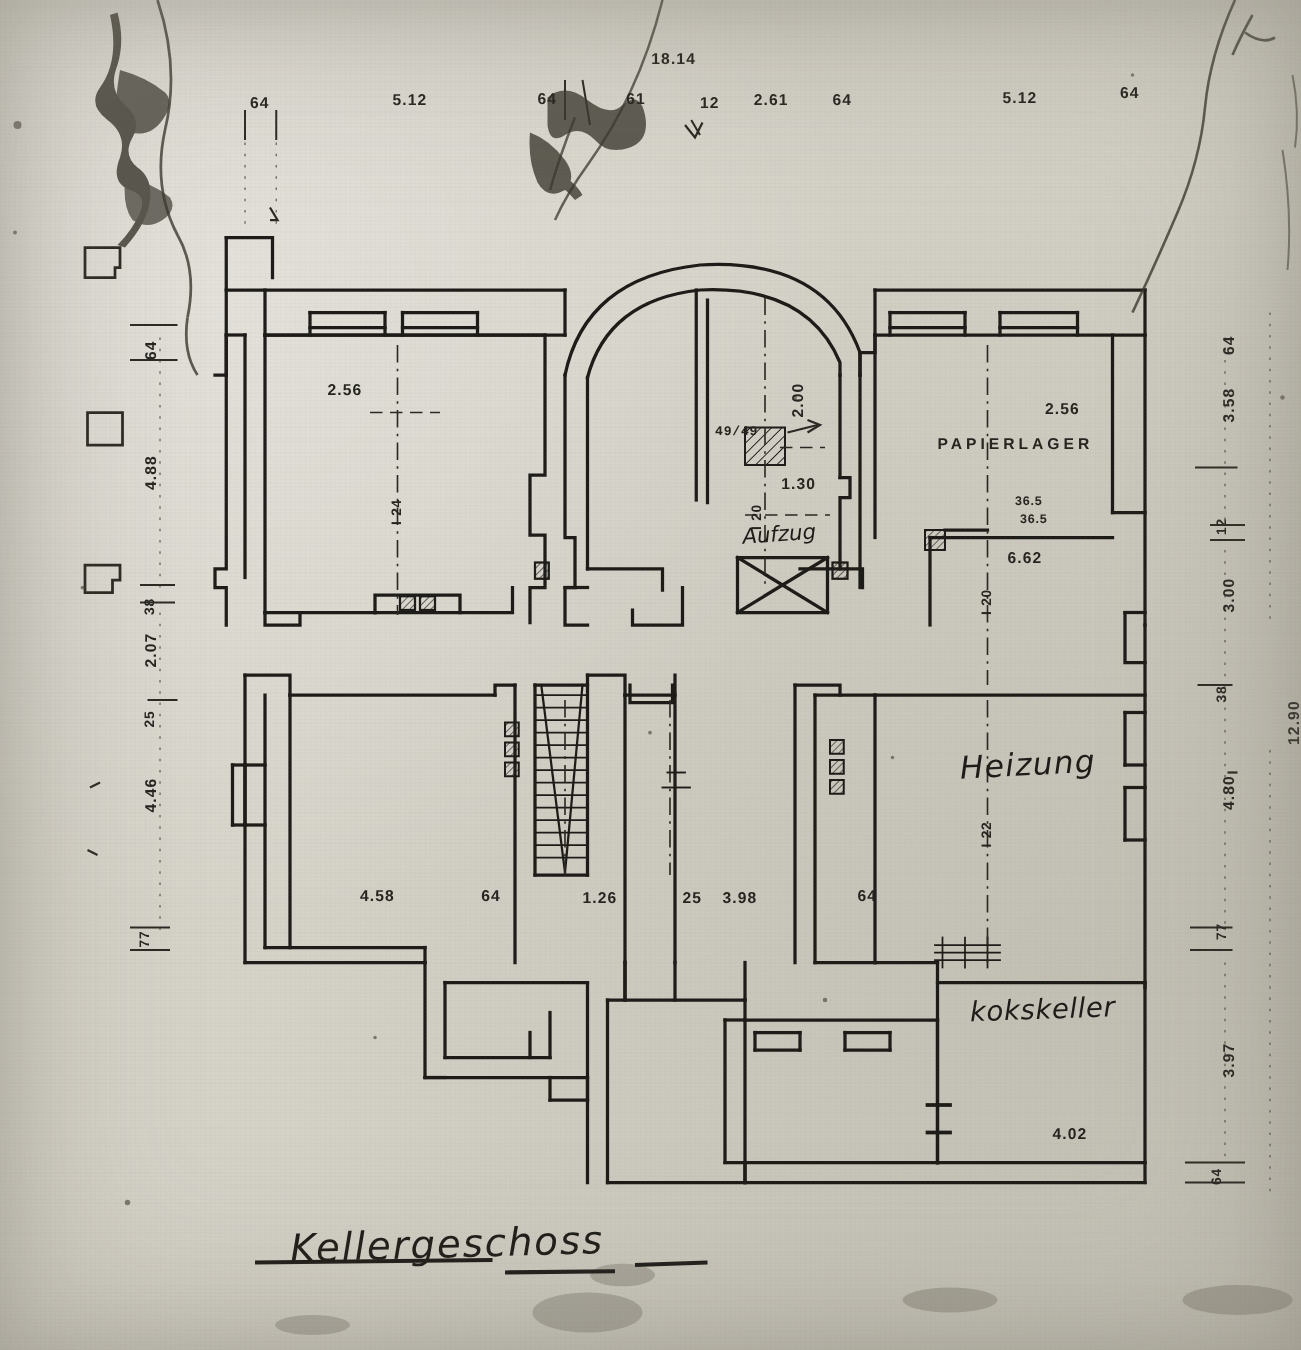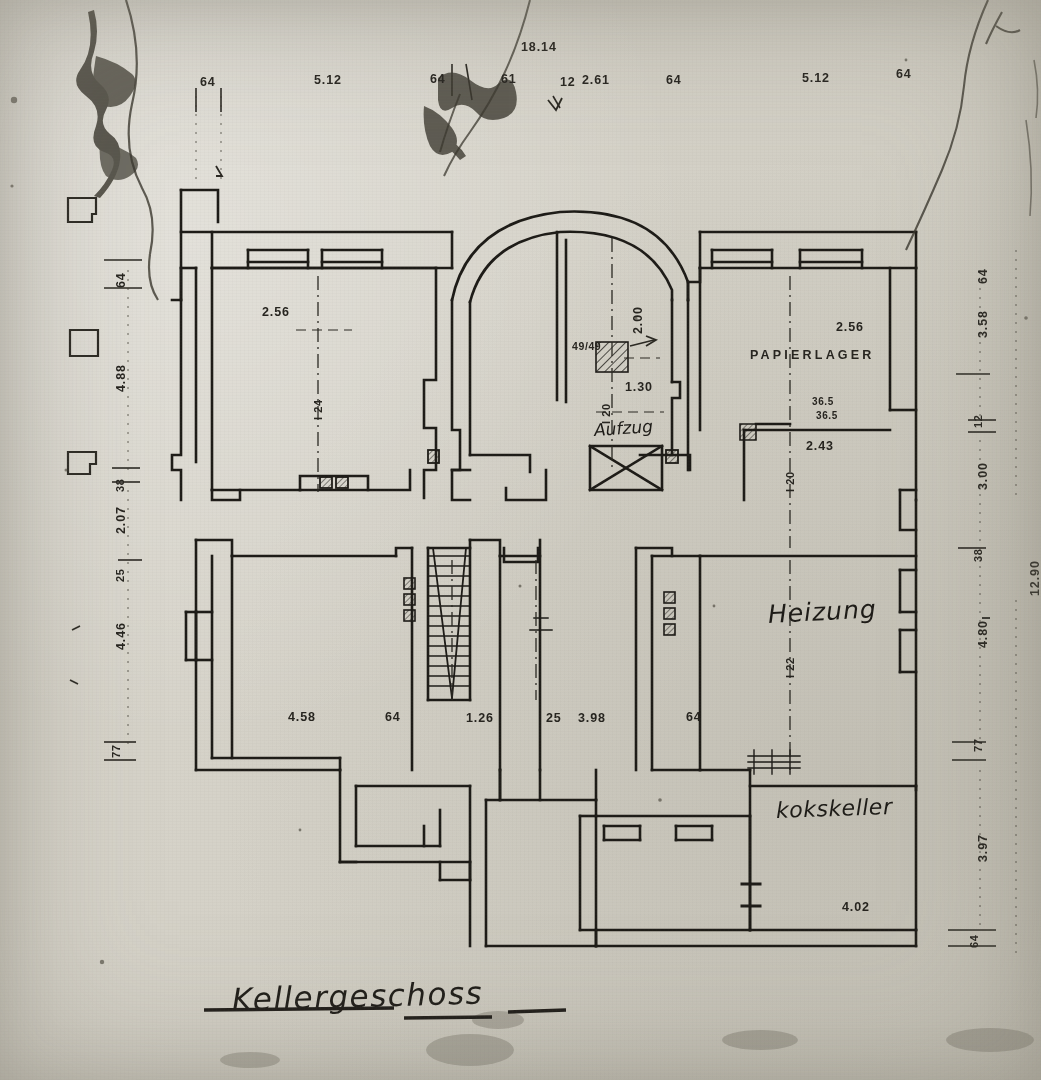--- a/index.html
+++ b/index.html
@@ -507,21 +507,21 @@
     </g>
   </svg>
 
   <div class="dim" style="left:521px;top:40px;">18.14</div>
 
   <div class="dim" style="left:200px;top:75px;">64</div>
   <div class="dim" style="left:314px;top:73px;">5.12</div>
   <div class="dim" style="left:430px;top:72px;">64</div>
   <div class="dim" style="left:501px;top:72px;">61</div>
   <div class="dim" style="left:560px;top:75px;">12</div>
-  <div class="dim" style="left:582px;top:73px;">2.61</div>
+  <div class="dim" style="left:603px;top:73px;">2.61</div>
   <div class="dim" style="left:666px;top:73px;">64</div>
   <div class="dim" style="left:802px;top:71px;">5.12</div>
   <div class="dim" style="left:896px;top:67px;">64</div>
 
   <div class="dim vert" style="left:114px;top:288px;transform:rotate(-90deg);">64</div>
   <div class="dim vert" style="left:114px;top:392px;transform:rotate(-90deg);">4.88</div>
   <div class="dim vert sm" style="left:114px;top:492px;transform:rotate(-90deg);">38</div>
   <div class="dim vert" style="left:114px;top:534px;transform:rotate(-90deg);">2.07</div>
   <div class="dim vert sm" style="left:114px;top:582px;transform:rotate(-90deg);">25</div>
   <div class="dim vert" style="left:114px;top:650px;transform:rotate(-90deg);">4.46</div>
@@ -536,28 +536,28 @@
   <div class="dim vert sm" style="left:972px;top:752px;transform:rotate(-90deg);">77</div>
   <div class="dim vert" style="left:976px;top:862px;transform:rotate(-90deg);">3.97</div>
   <div class="dim vert sm" style="left:968px;top:948px;transform:rotate(-90deg);">64</div>
 
   <div class="dim vert" style="left:1028px;top:596px;transform:rotate(-90deg);">12.90</div>
 
   <div class="dim" style="left:262px;top:305px;">2.56</div>
   <div class="dim vert sm" style="left:312px;top:420px;transform:rotate(-90deg);">I 24</div>
 
   <div class="dim vert" style="left:631px;top:334px;transform:rotate(-90deg);">2.00</div>
-  <div class="dim sm" style="left:572px;top:341px;font-size:10.5px;line-height:1;">49/49</div>
+  <div class="dim sm" style="left:572px;top:341px;font-size:10.5px;line-height:1;font-family:Liberation Mono, monospace;">49/49</div>
   <div class="dim vert sm" style="left:600px;top:424px;transform:rotate(-90deg);">I 20</div>
   <div class="dim" style="left:625px;top:380px;">1.30</div>
 
   <div class="dim" style="left:836px;top:320px;">2.56</div>
   <div class="dim sm" style="left:812px;top:396px;font-size:10px;">36.5</div>
   <div class="dim sm" style="left:816px;top:410px;font-size:10px;">36.5</div>
-  <div class="dim" style="left:806px;top:439px;">2.43</div>
+  <div class="dim" style="left:806px;top:439px;">6.62</div>
   <div class="dim vert sm" style="left:784px;top:492px;transform:rotate(-90deg);">I 20</div>
 
   <div class="dim vert sm" style="left:784px;top:678px;transform:rotate(-90deg);">I 22</div>
   <div class="dim" style="left:806px;top:900px;margin-left:36px;">4.02</div>
 
   <div class="dim" style="left:288px;top:710px;">4.58</div>
   <div class="dim" style="left:385px;top:710px;">64</div>
   <div class="dim" style="left:466px;top:711px;">1.26</div>
   <div class="dim" style="left:546px;top:711px;">25</div>
   <div class="dim" style="left:578px;top:711px;">3.98</div>

